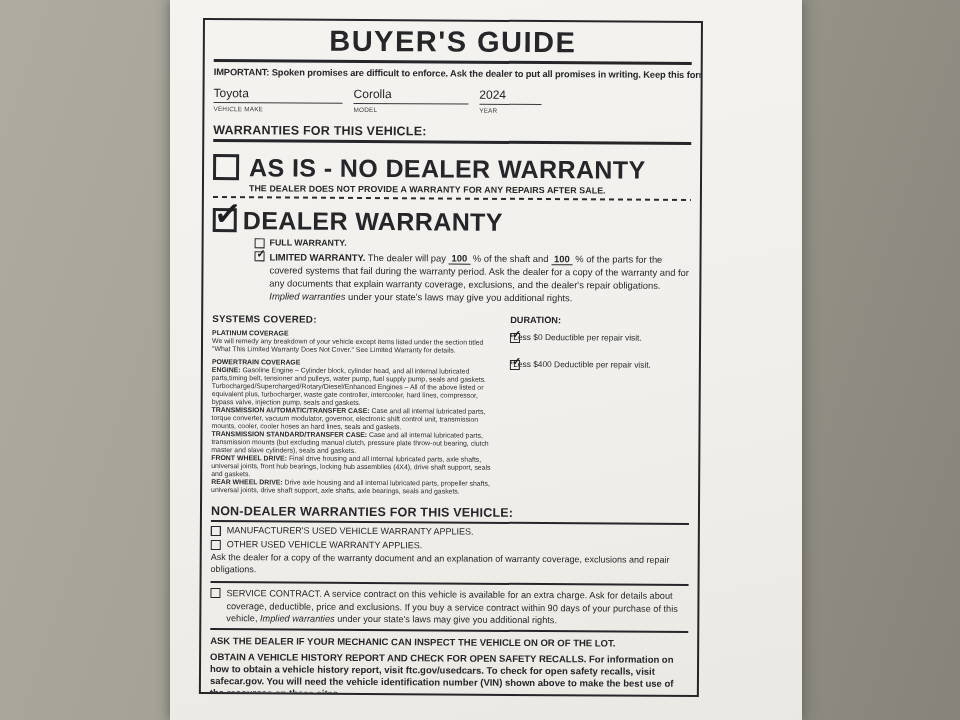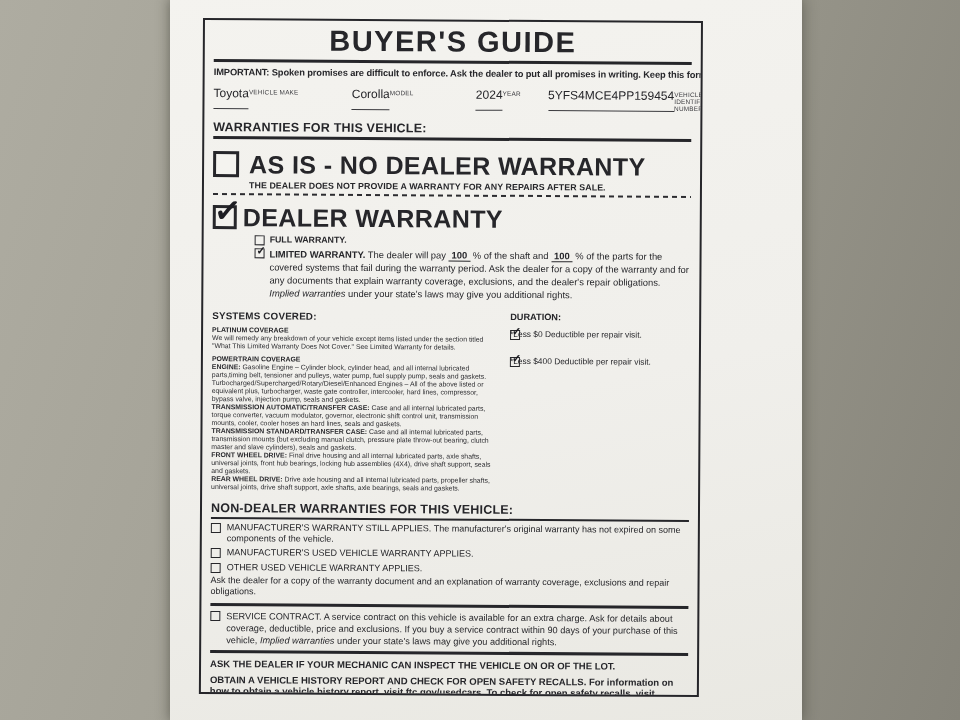--- a/index.html
+++ b/index.html
@@ -18,21 +18,21 @@
     position:absolute;left:33px;top:26px;width:478px;height:672px;
     border:2.5px solid #26262a;padding:0 9px;overflow:hidden;
     transform:rotate(0.35deg);transform-origin:top left;
     color:#26262a;
   }
   .title{margin-top:5px;text-align:center;font-size:29px;font-weight:bold;letter-spacing:1.5px;line-height:31px;}
   .hr3{height:3px;background:#26262a;margin-top:3px;}
   .hr2{height:2.5px;background:#26262a;}
   .important{margin-top:5px;font-size:9.3px;font-weight:bold;white-space:nowrap;letter-spacing:-0.1px;}
   .veh-row{margin-top:9px;display:flex;gap:11px;}
-  .veh-f{display:flex;flex-direction:row;}
+  .veh-f{display:flex;flex-direction:column;}
   .veh-f .val{font-size:12px;line-height:15px;border-bottom:1.6px solid #3a3a3e;padding-bottom:1px;}
   .veh-f .lab{font-size:6.4px;letter-spacing:.2px;margin-top:2px;color:#3c3c40;}
   .f-make{width:27%;}.f-model{width:24%;}.f-year{width:13%;}.f-vin{width:30%;}
   .warr-header{margin-top:11px;font-size:12.5px;font-weight:bold;letter-spacing:.2px;}
   .mt2{margin-top:2px;}
   .asis-row{margin-top:11px;display:flex;align-items:center;gap:10px;}
   .box-lg{width:20px;height:20px;border:3px solid #26262a;flex:0 0 auto;background:#f4f3ef;}
   .asis-title{font-size:25px;font-weight:bold;letter-spacing:.4px;white-space:nowrap;}
   .asis-sub{margin:1px 0 0 36px;font-size:8.8px;font-weight:bold;letter-spacing:.1px;}
   .dashes{margin-top:3px;height:2px;background:repeating-linear-gradient(90deg,#2c2c30 0 5px,transparent 5px 9px);}
@@ -83,24 +83,20 @@
         <span class="lab">VEHICLE MAKE</span>
       </div>
       <div class="veh-f f-model">
         <span class="val">Corolla</span>
         <span class="lab">MODEL</span>
       </div>
       <div class="veh-f f-year">
         <span class="val">2024</span>
         <span class="lab">YEAR</span>
       </div>
-      <div class="veh-f f-vin">
-        <span class="val">5YFS4MCE4PP159454</span>
-        <span class="lab">VEHICLE IDENTIFICATION NUMBER (VIN)</span>
-      </div>
     </div>
 
     <div class="warr-header">WARRANTIES FOR THIS VEHICLE:</div>
     <div class="hr2 mt2"></div>
 
     <div class="asis-row">
       <span class="box-lg"></span>
       <span class="asis-title">AS IS - NO DEALER WARRANTY</span>
     </div>
     <div class="asis-sub">THE DEALER DOES NOT PROVIDE A WARRANTY FOR ANY REPAIRS AFTER SALE.</div>
@@ -174,21 +170,20 @@
         </div>
         <div class="dur-ded">*Less $400 Deductible per repair visit.</div>
       </div>
     </div>
 
     <div class="nd-header">NON-DEALER WARRANTIES FOR THIS VEHICLE:</div>
     <div class="hr2 mt2"></div>
 
     <div class="nd-item">
       <span class="box-sm"></span>
-      <span>MANUFACTURER'S WARRANTY STILL APPLIES. The manufacturer's original warranty has not expired on some components of the vehicle.</span>
     </div>
     <div class="nd-item">
       <span class="box-sm"></span>
       <span>MANUFACTURER'S USED VEHICLE WARRANTY APPLIES.</span>
     </div>
     <div class="nd-item">
       <span class="box-sm"></span>
       <span>OTHER USED VEHICLE WARRANTY APPLIES.</span>
     </div>
     <div class="nd-note">Ask the dealer for a copy of the warranty document and an explanation of warranty coverage, exclusions and repair obligations.</div>

